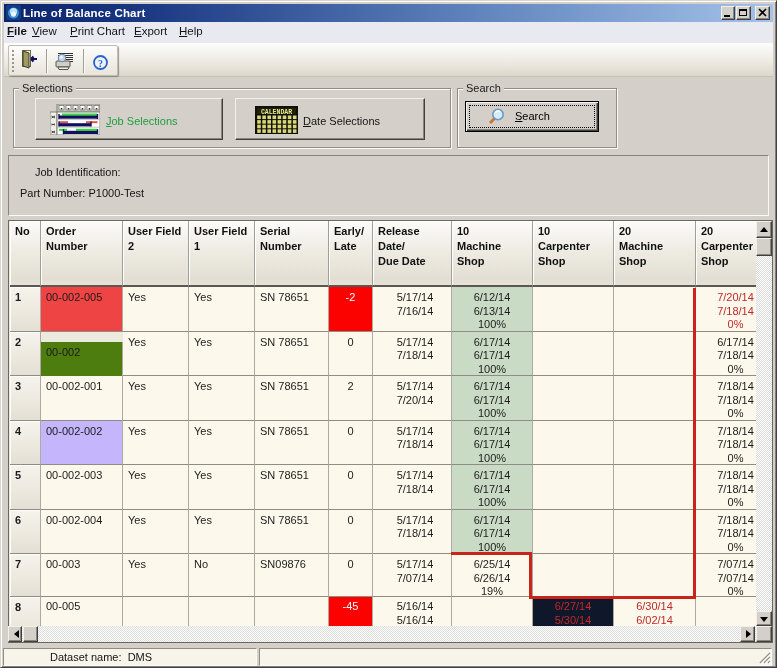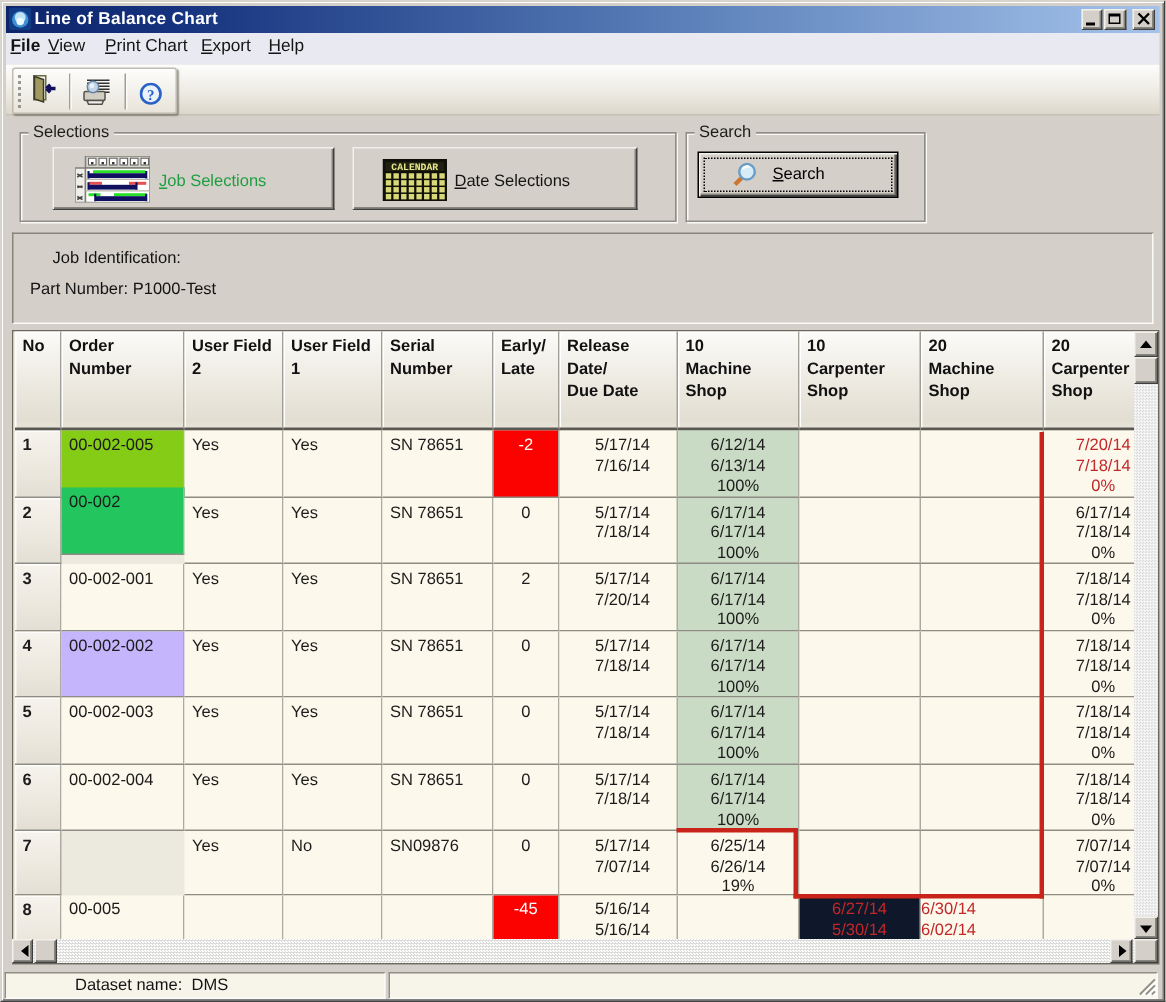--- a/index.html
+++ b/index.html
@@ -162,21 +162,21 @@
 <div class="hc" style="left:114px;top:0px;width:66px;height:66px;">User Field<br>2</div>
 <div class="hc" style="left:180px;top:0px;width:66px;height:66px;">User Field<br>1</div>
 <div class="hc" style="left:246px;top:0px;width:74px;height:66px;">Serial<br>Number</div>
 <div class="hc" style="left:320px;top:0px;width:44px;height:66px;">Early/<br>Late</div>
 <div class="hc" style="left:364px;top:0px;width:79px;height:66px;">Release<br>Date/<br>Due Date</div>
 <div class="hc" style="left:443px;top:0px;width:81px;height:66px;">10<br>Machine<br>Shop</div>
 <div class="hc" style="left:524px;top:0px;width:81px;height:66px;">10<br>Carpenter<br>Shop</div>
 <div class="hc" style="left:605px;top:0px;width:82px;height:66px;">20<br>Machine<br>Shop</div>
 <div class="hc" style="left:687px;top:0px;width:80px;height:66px;">20<br>Carpenter<br>Shop</div>
 <div class="cell rh" style="left:1px;top:66.0px;width:31px;height:44.5px;">1</div>
-<div class="cell" style="left:32px;top:66.0px;width:82px;height:44.5px;background:#84cc16;">
+<div class="cell" style="left:32px;top:66.0px;width:82px;height:44.5px;background:#ef4444;">
       <div style="padding-left:5px">00-002-005</div>
     </div>
 <div class="cell" style="left:114px;top:66.0px;width:66px;height:44.5px;background:#fcf8eb;">
       <div style="padding-left:5px">Yes</div>
     </div>
 <div class="cell" style="left:180px;top:66.0px;width:66px;height:44.5px;background:#fcf8eb;">
       <div style="padding-left:5px">Yes</div>
     </div>
 <div class="cell" style="left:246px;top:66.0px;width:74px;height:44.5px;background:#fcf8eb;">
       <div style="padding-left:5px">SN 78651</div>
@@ -189,21 +189,21 @@
     </div>
 <div class="cell" style="left:443px;top:66.0px;width:81px;height:44.5px;background:#cadbc5;">
       <div style="text-align:center">6/12/14<br>6/13/14<br>100%</div>
     </div>
 <div class="cell" style="left:524px;top:66.0px;width:81px;height:44.5px;background:#fcf8eb;"></div>
 <div class="cell" style="left:605px;top:66.0px;width:82px;height:44.5px;background:#fcf8eb;"></div>
 <div class="cell" style="left:687px;top:66.0px;width:80px;height:44.5px;background:#fcf8eb;">
       <div style="text-align:center;color:#c1282a">7/20/14<br>7/18/14<br>0%</div>
     </div>
 <div class="cell rh" style="left:1px;top:110.5px;width:31px;height:44.5px;">2</div>
-<div class="cell" style="left:32px;top:104px;width:82px;height:44.5px;background:#22c55e;">
+<div class="cell" style="left:32px;top:121px;width:82px;height:44.5px;background:#4d7c0f;">
       <div style="padding-left:5px">00-002</div>
     </div>
 <div class="cell" style="left:114px;top:110.5px;width:66px;height:44.5px;background:#fcf8eb;">
       <div style="padding-left:5px">Yes</div>
     </div>
 <div class="cell" style="left:180px;top:110.5px;width:66px;height:44.5px;background:#fcf8eb;">
       <div style="padding-left:5px">Yes</div>
     </div>
 <div class="cell" style="left:246px;top:110.5px;width:74px;height:44.5px;background:#fcf8eb;">
       <div style="padding-left:5px">SN 78651</div>
@@ -324,20 +324,23 @@
     </div>
 <div class="cell" style="left:443px;top:288.5px;width:81px;height:44.5px;background:#cadbc5;">
       <div style="text-align:center">6/17/14<br>6/17/14<br>100%</div>
     </div>
 <div class="cell" style="left:524px;top:288.5px;width:81px;height:44.5px;background:#fcf8eb;"></div>
 <div class="cell" style="left:605px;top:288.5px;width:82px;height:44.5px;background:#fcf8eb;"></div>
 <div class="cell" style="left:687px;top:288.5px;width:80px;height:44.5px;background:#fcf8eb;">
       <div style="text-align:center">7/18/14<br>7/18/14<br>0%</div>
     </div>
 <div class="cell rh" style="left:1px;top:333.0px;width:31px;height:43.0px;">7</div>
+<div class="cell" style="left:32px;top:333.0px;width:82px;height:43.0px;background:#fcf8eb;">
+      <div style="padding-left:5px">00-003</div>
+    </div>
 <div class="cell" style="left:114px;top:333.0px;width:66px;height:43.0px;background:#fcf8eb;">
       <div style="padding-left:5px">Yes</div>
     </div>
 <div class="cell" style="left:180px;top:333.0px;width:66px;height:43.0px;background:#fcf8eb;">
       <div style="padding-left:5px">No</div>
     </div>
 <div class="cell" style="left:246px;top:333.0px;width:74px;height:43.0px;background:#fcf8eb;">
       <div style="padding-left:5px">SN09876</div>
     </div>
 <div class="cell" style="left:320px;top:333.0px;width:44px;height:43.0px;background:#fcf8eb;">
@@ -371,21 +374,21 @@
       <div style="text-align:center;color:#ffffff">-45</div>
     </div>
 <div class="cell" style="left:364px;top:376.0px;width:79px;height:44.5px;background:#fcf8eb;padding-top:3px;">
       <div style="text-align:center;padding-left:6px">5/16/14<br>5/16/14</div>
     </div>
 <div class="cell" style="left:443px;top:376.0px;width:81px;height:44.5px;background:#fcf8eb;padding-top:3px;"></div>
 <div class="cell" style="left:524px;top:376.0px;width:81px;height:44.5px;background:#0f172a;padding-top:3px;">
       <div style="text-align:center;color:#c1282a">6/27/14<br>5/30/14</div>
     </div>
 <div class="cell" style="left:605px;top:376.0px;width:82px;height:44.5px;background:#fcf8eb;padding-top:3px;">
-      <div style="color:#c1282a">6/30/14<br>6/02/14</div>
+      <div style="text-align:center;color:#c1282a">6/30/14<br>6/02/14</div>
     </div>
 <div class="cell" style="left:687px;top:376.0px;width:80px;height:44.5px;background:#fcf8eb;padding-top:3px;"></div>
 <div class="abs" style="left:442.0px;top:331.0px;width:81.0px;height:3.0px;background:#c9241a;"></div>
 <div class="abs" style="left:520.0px;top:331.0px;width:3.0px;height:46.5px;background:#c9241a;"></div>
 <div class="abs" style="left:520.0px;top:374.5px;width:166.5px;height:3.0px;background:#c9241a;"></div>
 <div class="abs" style="left:683.5px;top:67.0px;width:3.0px;height:310.5px;background:#c9241a;"></div>
 </div>
 <div class="abs" style="left:756px;top:221px;width:16px;height:405px;background:repeating-conic-gradient(#ffffff 0% 25%, #dbdcda 0% 50%) 0 0/2px 2px;"></div>
 <div class="abs btn3d" style="left:756px;top:221px;width:16px;height:17px;">
     <svg width="14" height="14" style="position:absolute;left:0;top:1px">

